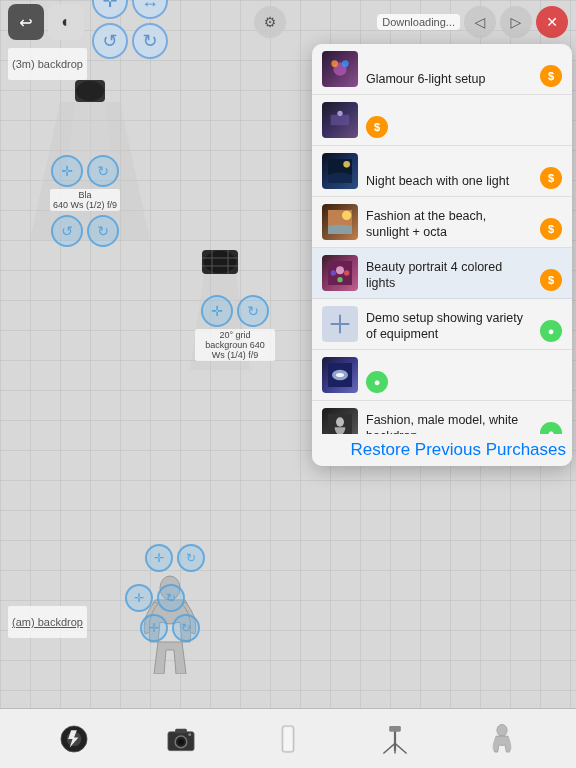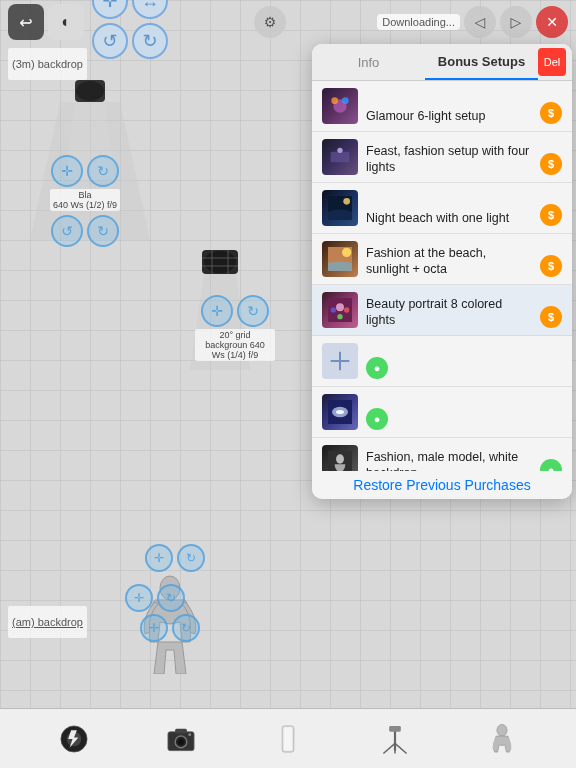--- a/index.html
+++ b/index.html
@@ -215,23 +215,23 @@
     .search-icon-inner {
       position: absolute;
       left: 8px;
       top: 50%;
       transform: translateY(-50%);
       color: #aaa;
       font-size: 13px;
     }
 
     .restore-link {
-      text-align: center;
+      text-align: right;
       padding: 6px;
-      font-size: 14px;
+      font-size: 17px;
       color: #007AFF;
       cursor: pointer;
       display: block;
     }
 
     
     .bottom-toolbar {
       position: absolute;
       bottom: 0; left: 0; right: 0;
       height: 60px;
@@ -392,25 +392,20 @@
     <button class="nav-btn close-btn">✕</button>
   </div>
 </div>
 
 <div style="position:absolute;top:6px;right:290px;z-index:60;display:flex;gap:4px;">
   <button class="nav-btn" style="background:rgba(200,200,200,0.8);">⚙</button>
 </div>
 
 <div class="bonus-panel">
 
-  <div class="panel-tabs">
-    <button class="panel-tab">Info</button>
-    <button class="panel-tab active">Bonus Setups</button>
-    <button class="nav-btn" style="width:28px;height:28px;font-size:11px;background:#FF3B30;color:white;margin:4px 6px 4px 0;border-radius:4px;">Del</button>
-  </div>
 
   <div class="panel-list">
 
     <div class="panel-item">
       <div class="item-thumb thumb-glamour">
         <svg viewBox="0 0 36 36">
             <circle cx="18" cy="18" r="10" fill="rgba(200,100,200,0.6)"></circle>
             <circle cx="10" cy="10" r="5" fill="rgba(255,150,50,0.8)"></circle>
             <circle cx="26" cy="10" r="5" fill="rgba(50,150,255,0.8)"></circle>
           </svg>
@@ -419,21 +414,20 @@
       <div class="item-badge badge-dollar">$</div>
     </div>
 
     <div class="panel-item">
       <div class="item-thumb thumb-feast">
         <svg viewBox="0 0 36 36">
             <rect x="4" y="10" width="28" height="16" rx="2" fill="rgba(100,80,150,0.7)"></rect>
             <circle cx="18" cy="8" r="4" fill="rgba(200,180,240,0.8)"></circle>
           </svg>
       </div>
-      <span class="item-label">Feast, fashion setup with four lights</span>
       <div class="item-badge badge-dollar">$</div>
     </div>
 
     <div class="panel-item">
       <div class="item-thumb thumb-night">
         <svg viewBox="0 0 36 36">
             <rect x="0" y="0" width="36" height="36" fill="#0a1a30"></rect>
             <circle cx="28" cy="8" r="5" fill="rgba(255,220,100,0.8)"></circle>
             <path d="M0 24 Q18 16 36 24 L36 36 L0 36 Z" fill="rgba(20,40,80,0.9)"></path>
           </svg>
@@ -457,31 +451,32 @@
     <div class="panel-item" style="background:rgba(0,120,255,0.06);">
       <div class="item-thumb thumb-beauty">
         <svg viewBox="0 0 36 36">
             <rect x="0" y="0" width="36" height="36" fill="#6a2050"></rect>
             <circle cx="18" cy="14" r="6" fill="rgba(240,180,220,0.8)"></circle>
             <circle cx="8" cy="18" r="4" fill="rgba(100,100,255,0.7)"></circle>
             <circle cx="28" cy="18" r="4" fill="rgba(255,100,100,0.7)"></circle>
             <circle cx="18" cy="28" r="4" fill="rgba(100,255,100,0.7)"></circle>
           </svg>
       </div>
-      <span class="item-label">Beauty portrait 8 colored lights</span>
+      <span class="item-label">Beauty portrait 4 colored lights</span>
       <div class="item-badge badge-dollar">$</div>
     </div>
 
     <div class="panel-item">
       <div class="item-thumb blue-cross">
         <svg viewBox="0 0 36 36" width="36" height="36">
           <line x1="18" y1="4" x2="18" y2="32" stroke="#7090c0" stroke-width="3"></line>
           <line x1="4" y1="18" x2="32" y2="18" stroke="#7090c0" stroke-width="3"></line>
         </svg>
       </div>
+      <span class="item-label">Demo setup showing variety of equipment</span>
       <div class="item-badge badge-green">●</div>
     </div>
 
     <div class="panel-item">
       <div class="item-thumb thumb-shiny">
         <svg viewBox="0 0 36 36">
             <rect x="0" y="0" width="36" height="36" fill="#1a2060"></rect>
             <ellipse cx="18" cy="18" rx="12" ry="8" fill="rgba(200,220,255,0.7)"></ellipse>
             <ellipse cx="18" cy="18" rx="6" ry="3" fill="rgba(255,255,255,0.9)"></ellipse>
           </svg>

